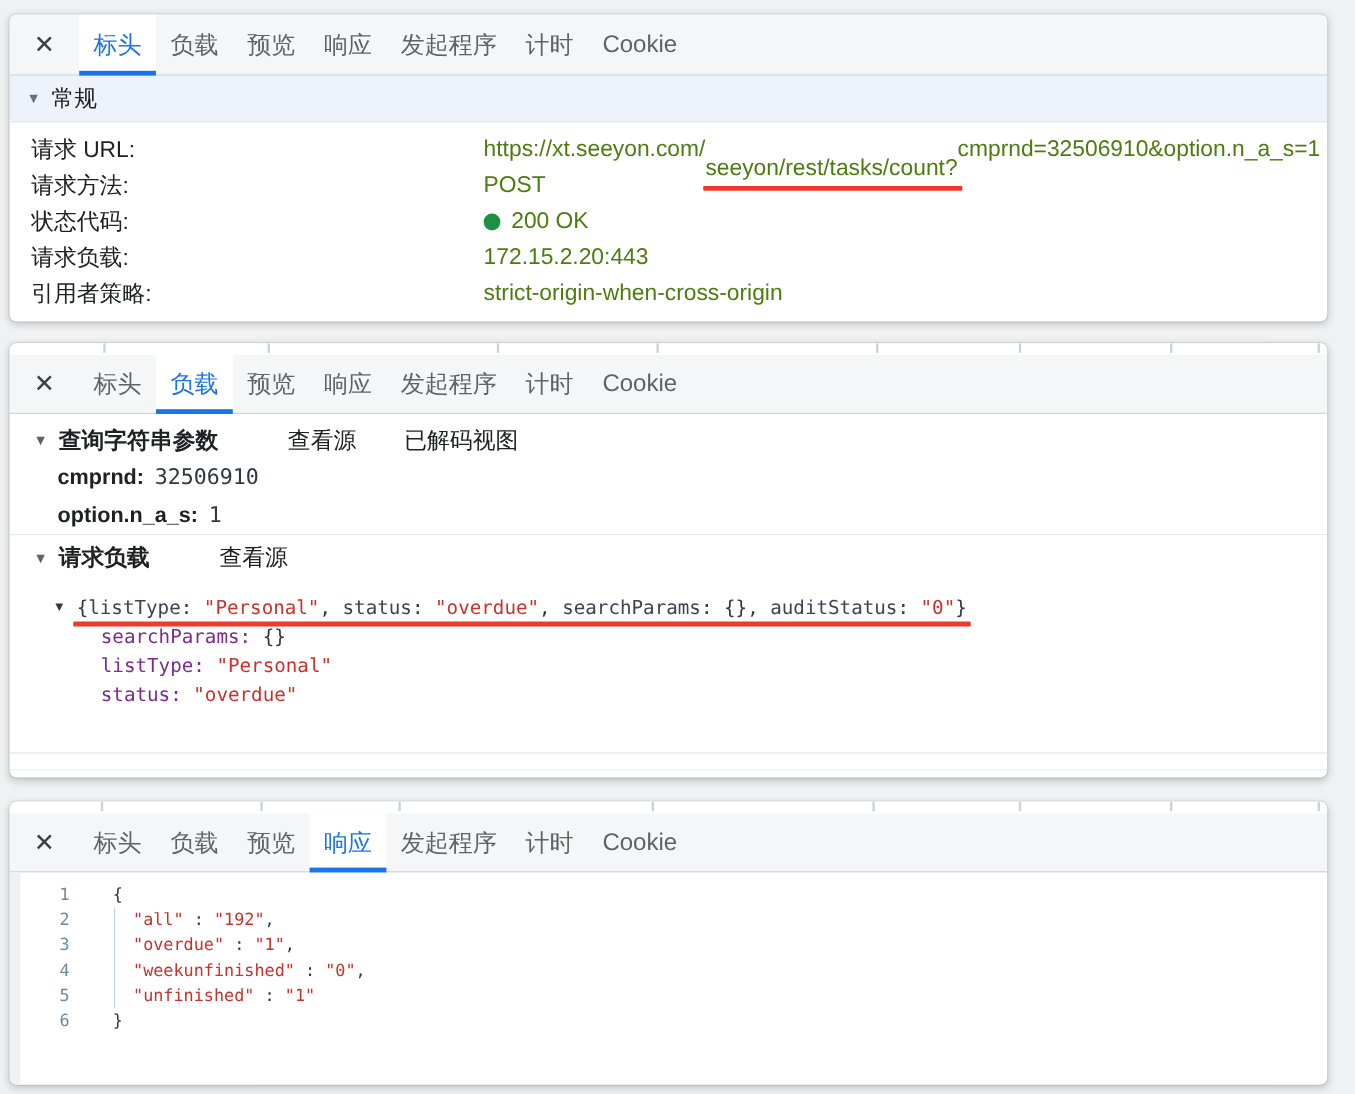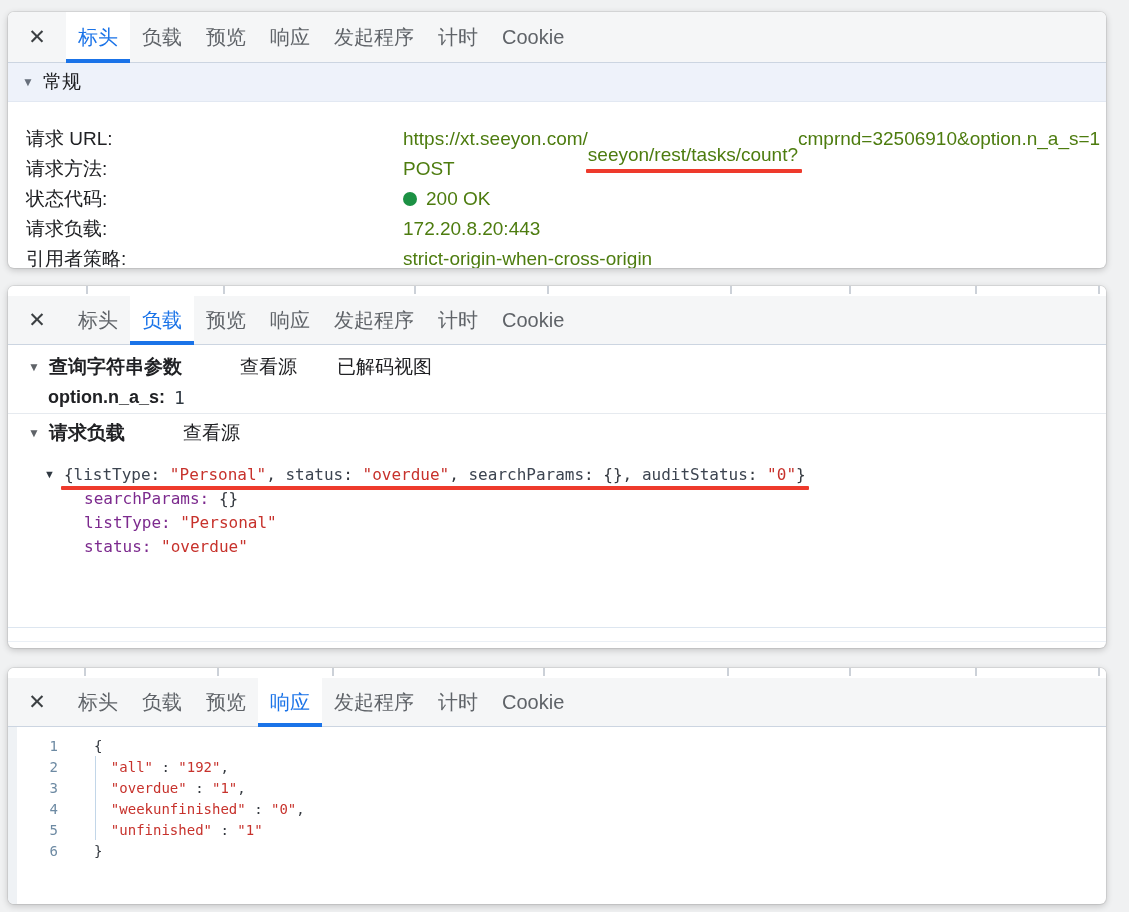--- a/index.html
+++ b/index.html
@@ -41,21 +41,21 @@
   .tab.active::after{
     content:"";position:absolute;left:0;right:0;bottom:-1px;height:4px;background:#1a73e8;
   }
 
   
   .general-row{
     height:38px;background:#eef2fa;border-bottom:1px solid #e2e8f2;
     display:flex;align-items:center;padding-left:14px;font-size:19px;
   }
   .tri{color:#68707c;font-size:12px;margin-right:9px;}
-  .hrows{padding-top:22px;}
+  .hrows{padding-top:8px;}
   .hrow{height:30px;display:flex;align-items:center;font-size:19px;}
   .hrow .hlabel{width:377px;padding-left:18px;flex:none;color:#202124;}
   .hrow .hvalue{color:#4d7c0f;white-space:nowrap;display:flex;align-items:center;}
   .status-dot{width:14px;height:14px;border-radius:50%;background:#1c9144;margin-right:9px;flex:none;}
   .red-underline{position:relative;margin-top:32px;}
   .red-underline::after{
     content:"";position:absolute;left:-2px;right:-4px;bottom:-7px;height:4px;
     background:#ee3a2c;border-radius:1px;
   }
 
@@ -148,21 +148,21 @@
     </div>
     <div class="hrow">
       <span class="hlabel">状态代码:</span>
       <span class="hvalue">
         <span class="status-dot"></span>
         <span>200 OK</span>
       </span>
     </div>
     <div class="hrow">
       <span class="hlabel">请求负载:</span>
-      <span class="hvalue">172.20.8.20:443</span>
+      <span class="hvalue">172.15.2.20:443</span>
     </div>
     <div class="hrow">
       <span class="hlabel">引用者策略:</span>
       <span class="hvalue">strict-origin-when-cross-origin</span>
     </div>
   </div>
 </div>
 
 <div class="panel" id="panel-payload">
   <div class="grid-strip">
@@ -204,20 +204,24 @@
 
   <div class="p2-content">
     <div class="sec-row">
       <span class="tri">▼</span>
       <span class="sec-title">查询字符串参数</span>
       <span class="sec-link">查看源</span>
       <span class="sec-link second">已解码视图</span>
     </div>
 
     <div class="qparam">
+      <span class="qname">cmprnd:</span>
+      <span class="qval">32506910</span>
+    </div>
+    <div class="qparam">
       <span class="qname">option.n_a_s:</span>
       <span class="qval">1</span>
     </div>
 
     <div class="divider"></div>
 
     <div class="sec-row payload-sec">
       <span class="tri">▼</span>
       <span class="sec-title">请求负载</span>
       <span class="sec-link">查看源</span>

